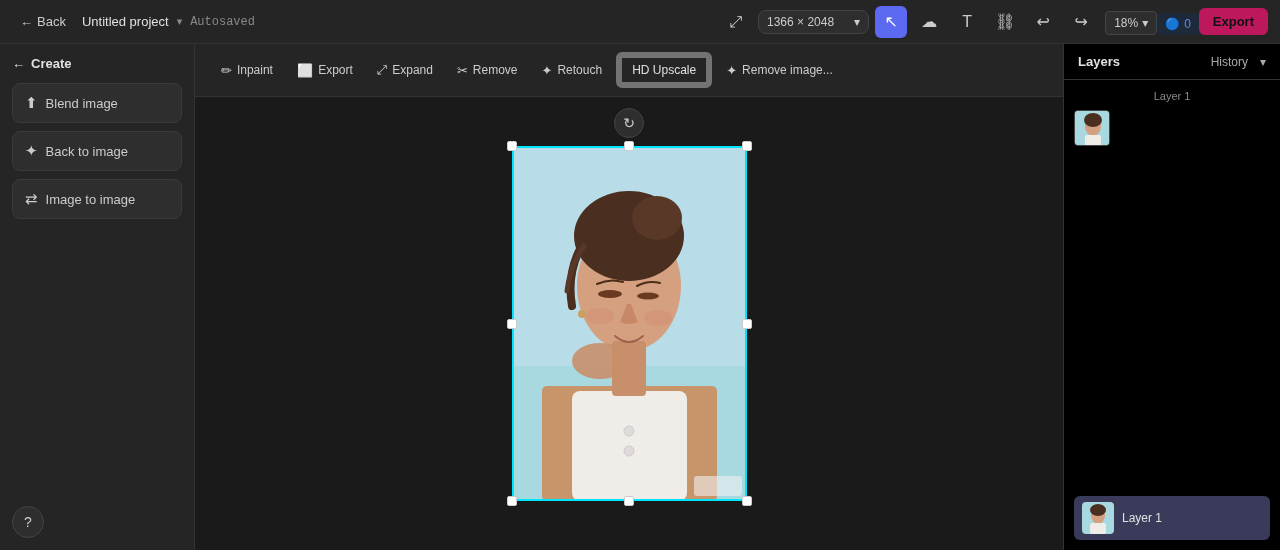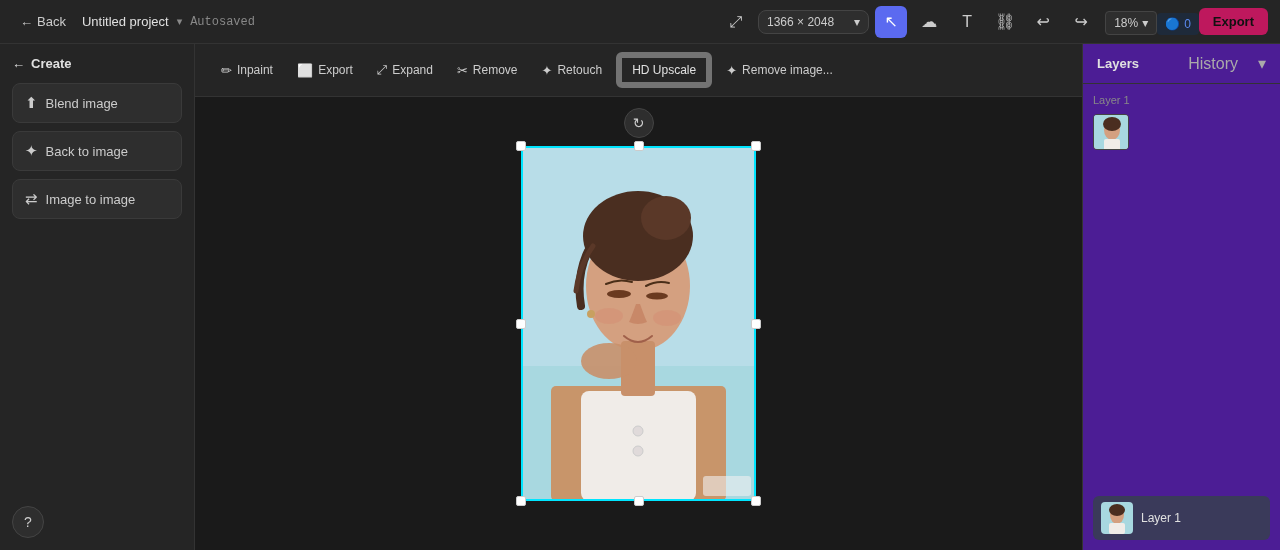--- a/index.html
+++ b/index.html
@@ -265,44 +265,44 @@
       display: flex;
       align-items: center;
       justify-content: center;
       cursor: pointer;
       color: #ccc;
       font-size: 14px;
     }
 
     
     .right-sidebar {
-      width: 198px;
-      background: #4c1d95;
+      width: 217px;
+      background: #000000;
       border-left: 1px solid #333;
       display: flex;
       flex-direction: column;
       flex-shrink: 0;
     }
     .right-sidebar-header {
       display: flex;
       align-items: center;
       justify-content: space-between;
       padding: 10px 14px;
       border-bottom: 1px solid #333;
     }
     .layers-title {
       font-size: 13px;
       font-weight: 600;
       color: #e0e0e0;
     }
     .history-btn {
       display: flex;
       align-items: center;
-      gap: 20px;
-      font-size: 16px;
+      gap: 12px;
+      font-size: 12px;
       color: #aaa;
       cursor: pointer;
     }
     .layer-thumbnail {
       width: 36px;
       height: 36px;
       background: #333;
       border-radius: 4px;
       overflow: hidden;
       border: 1px solid #444;
@@ -329,20 +329,21 @@
       flex-shrink: 0;
     }
     .layer-card-name {
       font-size: 12px;
       color: #e0e0e0;
     }
     .right-sidebar-layers {
       flex: 1;
       position: relative;
       padding: 10px;
+      text-align: center;
     }
   </style>
 </head>
 <body>
 
 <div class="topbar">
   <div class="topbar-left">
     <div class="back-btn">
       <span>←</span>
       <span>Back</span>

